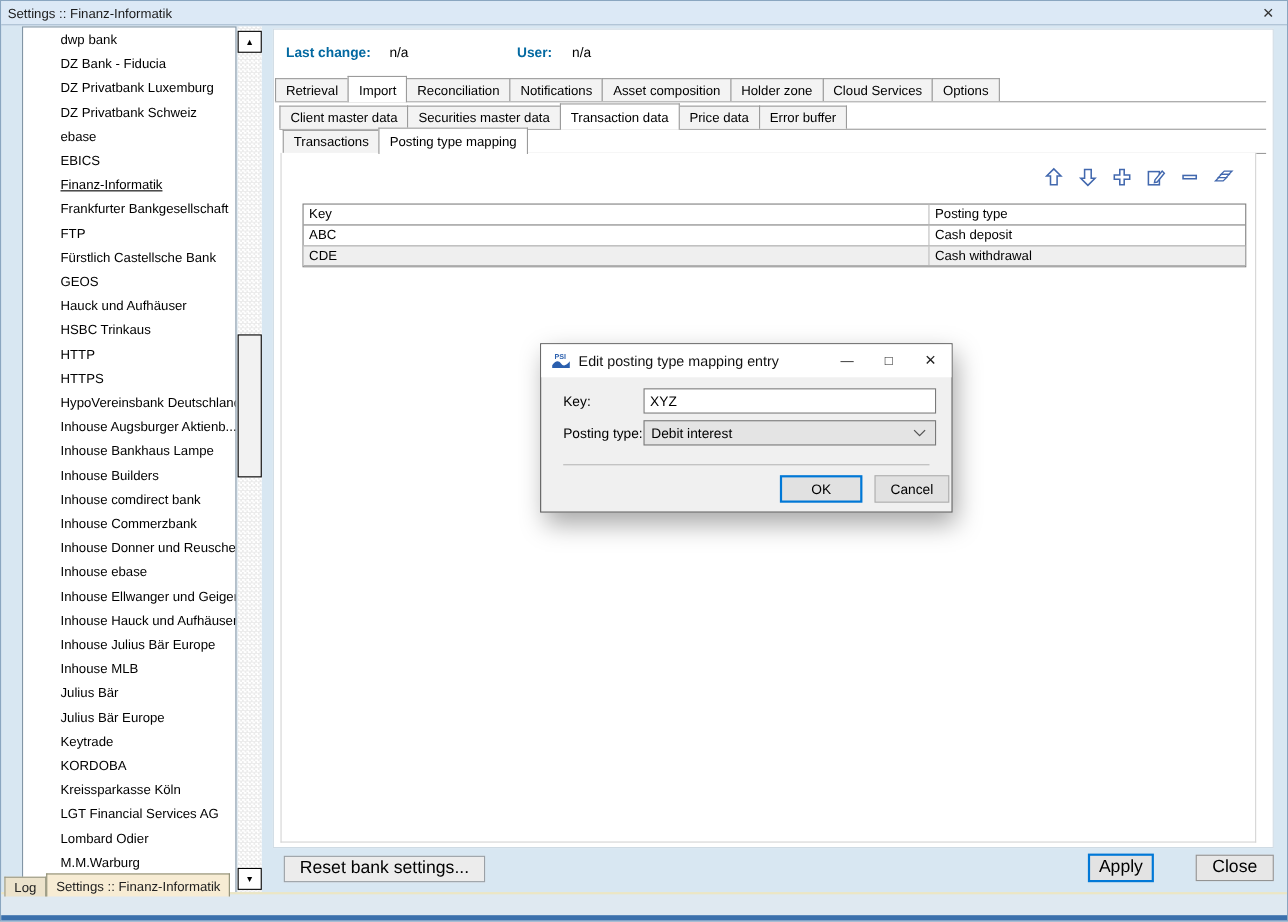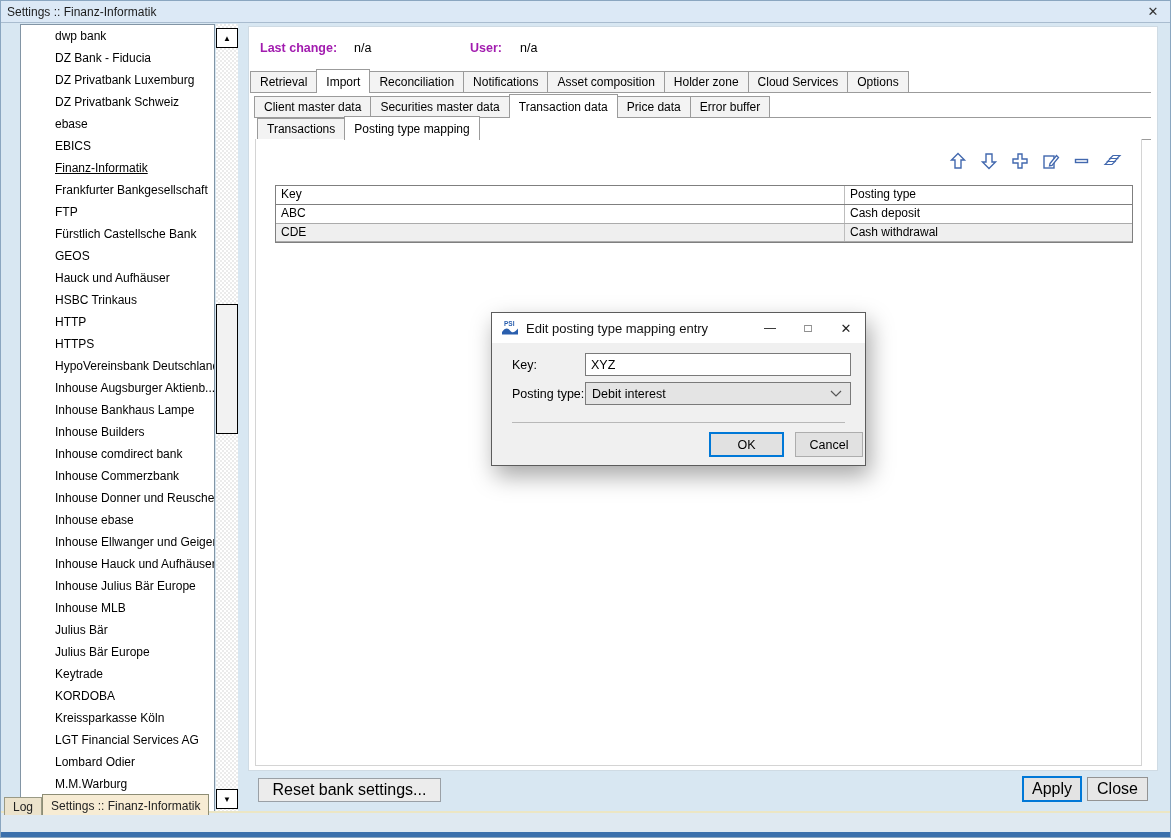--- a/index.html
+++ b/index.html
@@ -14,21 +14,21 @@
   .list-item.selected{text-decoration:underline;}
   .vscroll{position:absolute;left:215px;top:23px;width:22px;height:789px;
     background-image:conic-gradient(#fff 25%,#ebebeb 0 50%,#fff 0 75%,#ebebeb 0);background-size:4px 4px;}
   .sbtn{position:absolute;left:0;width:22px;height:20px;background:#fff;border:1px solid #000;
     display:flex;align-items:center;justify-content:center;font-size:8px;color:#000;}
   .sbtn.up{top:4px;} .sbtn.down{bottom:4px;}
   .sthumb{position:absolute;left:0;top:280px;width:22px;height:130px;background:#f2f2f2;border:1px solid #000;}
   
   .main{position:absolute;left:247px;top:25px;width:910px;height:745px;background:#fff;border:1px solid #cfdbe4;}
   .info-row{position:absolute;left:0;top:14px;width:100%;height:16px;font-size:12.5px;}
-  .info-label{position:absolute;font-weight:bold;color:#a21caf;}
+  .info-label{position:absolute;font-weight:bold;color:#0369a1;}
   .info-value{position:absolute;color:#000;}
   
   .tabrow{position:absolute;display:flex;align-items:flex-end;border-bottom:1px solid #9b9b9b;}
   .tab{border:1px solid #9b9b9b;border-bottom:none;background:#f3f3f3;padding:3px 9px 3px;font-size:12px;color:#000;margin-right:-1px;white-space:nowrap;}
   .tab.selected{background:#fff;padding-top:5px;padding-bottom:4px;margin-bottom:-1px;z-index:3;position:relative;}
   .tabrow1{left:1px;top:41px;right:6px;height:25px;}
   .tabrow2{left:5px;top:68px;right:6px;height:23px;}
   .tabrow3{left:8px;top:92px;right:6px;height:21px;}
   
   .contentbox{position:absolute;left:6px;top:112px;width:887px;height:627px;background:#fff;border:1px solid #d4d4d4;border-top:none;}
@@ -39,22 +39,22 @@
   .grow{display:flex;height:18px;line-height:17px;}
   .grow.header{height:19px;border-bottom:1px solid #7f7f7f;}
   .gcell{padding-left:5px;overflow:hidden;white-space:nowrap;}
   .gcell.c1{width:568px;}
   .gcell.c2{width:288px;border-left:1px solid #bdbdbd;}
   .grow.selected{background:#efefef;border-top:1px solid #ababab;border-bottom:1px solid #ababab;height:19px;}
   
   .btn{position:absolute;display:flex;align-items:center;justify-content:center;font-size:16px;color:#000;background:#e7e7e7;border:1px solid #939393;cursor:default;}
   .btn.primary{border:2px solid #0078d7;background:#e3e3e3;}
   .reset-btn{left:257px;top:777px;width:183px;height:24px;background:#ececec;border-color:#9aa0a6;}
-  .apply-btn{left:1021px;top:775px;width:60px;height:26px;}
-  .close-btn{left:1086px;top:776px;width:61px;height:24px;}
+  .apply-btn{left:988px;top:775px;width:60px;height:26px;}
+  .close-btn{left:1086px;top:776px;width:71px;height:24px;}
   
   .bottombar{position:absolute;left:0;bottom:0;width:100%;height:26px;background:#dfe9f1;border-top:2px solid #ece6c4;}
   .bluebar{position:absolute;left:0;bottom:0;width:100%;height:5px;background:#3b70ac;}
   .btabs{position:absolute;left:3px;bottom:22px;display:flex;align-items:flex-end;}
   .btab{font-size:12px;color:#222;background:#ece3cc;border:1px solid #9a9a85;border-bottom:none;padding:2px 8px 2px;height:18px;white-space:nowrap;}
   .btab.active{background:#f7ecd4;border-color:#8d8d75;height:21px;padding-top:4px;}
   
   .dialog{position:absolute;left:490px;top:311px;width:375px;height:154px;background:#f0f0f0;border:1px solid #5c5c5c;box-shadow:4px 10px 22px rgba(0,0,0,.35);z-index:10;}
   .dlg-title{height:30px;background:#fff;display:flex;align-items:center;padding-left:9px;font-size:13px;color:#111;}
   .dlg-title .ttl{margin-left:7px;}

